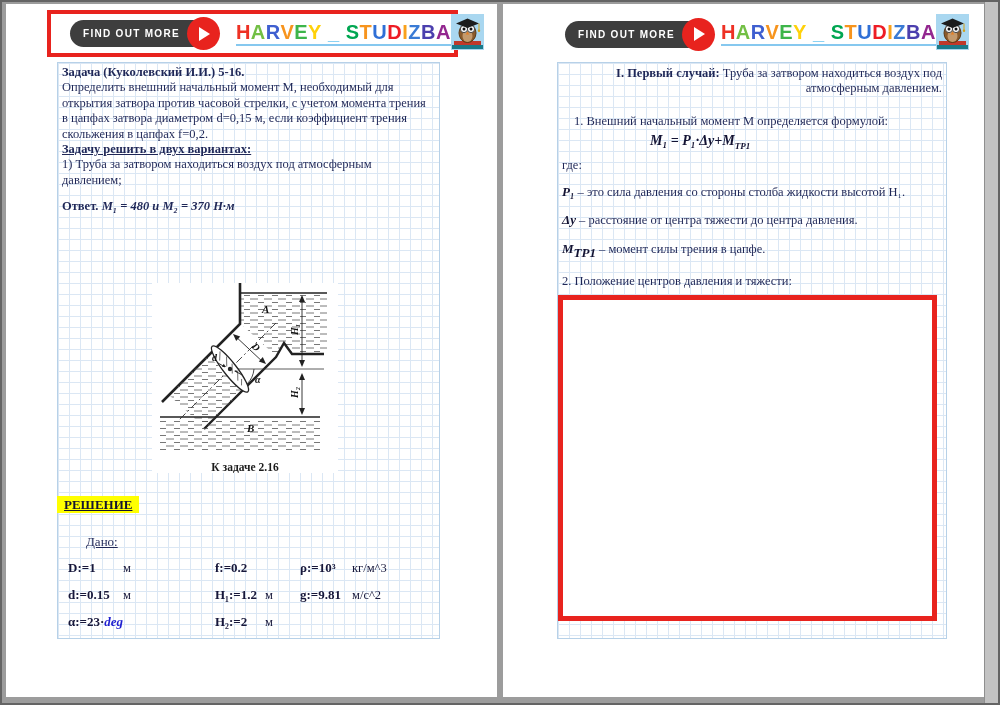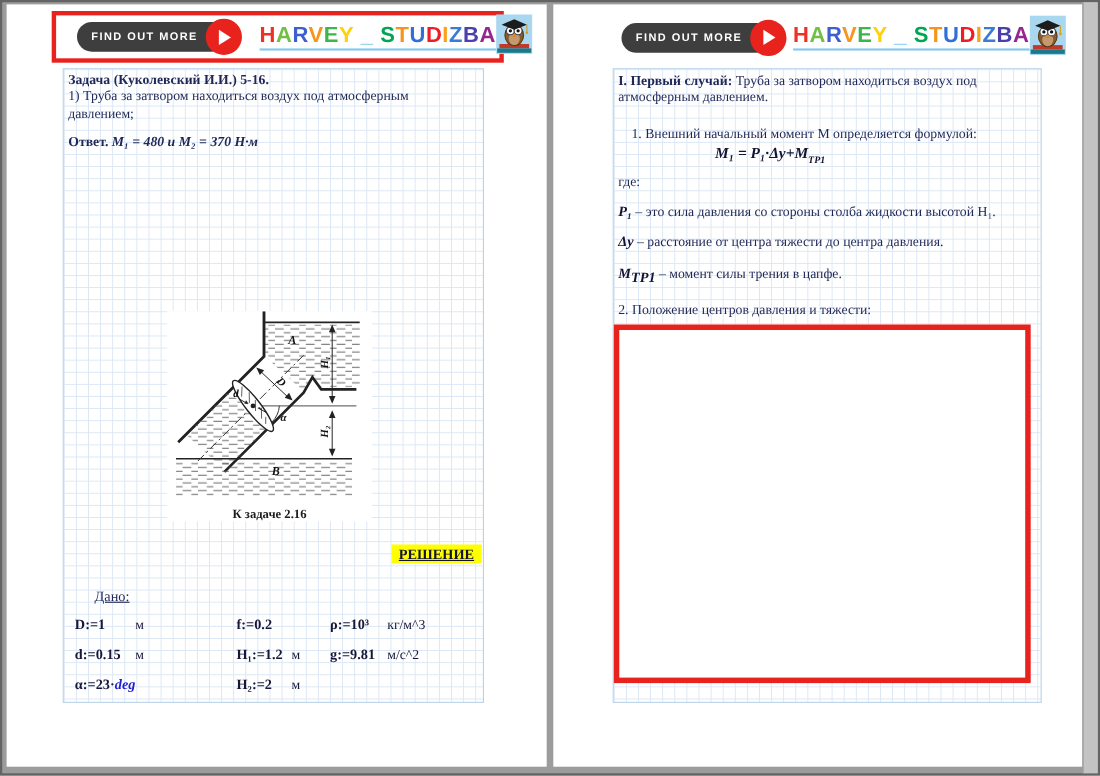--- a/index.html
+++ b/index.html
@@ -41,30 +41,30 @@
   .flow{position:absolute;color:#1f2757;font-size:12.5px;line-height:15.4px;}
   .p1-flow{left:56px;top:61px;width:372px;}
   .b{font-weight:bold;}
   .u{text-decoration:underline;}
   .answer-row{margin-top:11px;}
   .math{font-family:"Liberation Serif","DejaVu Serif",serif;font-style:italic;font-weight:bold;}
 
   .fig{position:absolute;left:146px;top:279px;width:186px;background:#fff;text-align:center;}
   .fig-caption{font-size:11.5px;font-weight:bold;color:#1c1c1c;margin-top:2px;}
 
-  .solution-wrap{position:absolute;left:51px;top:491px;width:381px;text-align:right;}
+  .solution-wrap{position:absolute;left:51px;top:491px;width:381px;text-align:left;}
   .solution-hl{background:#ffff00;color:#141430;font-weight:bold;text-decoration:underline;
                font-size:13px;padding:1px 7px;}
   .dano{position:absolute;left:69px;top:530px;color:#1f2757;font-size:13px;text-decoration:underline;margin-left:11px;}
   .mc{position:absolute;color:#17173a;font-size:13px;font-weight:bold;white-space:nowrap;}
   .mc-unit{position:absolute;color:#17173a;font-size:12.5px;white-space:nowrap;}
   .deg{color:#1f1fd0;font-style:italic;}
 
   
-  .p2-block{position:absolute;color:#1f2757;font-size:12.5px;line-height:15.4px;}
+  .p2-block{position:absolute;color:#1f2757;font-size:12.5px;line-height:15.4px;text-align:right;}
   .formula{font-size:14px;color:#131333;}
   .formula sub,.sym sub{font-size:9px;}
   .sym{font-family:"Liberation Serif","DejaVu Serif",serif;font-style:italic;font-weight:bold;
        color:#131333;font-size:13px;}
   .redbox{position:absolute;left:55px;top:291px;width:379px;height:326px;box-sizing:border-box;
           border:5px solid #e8231e;background:#fff;}
 </style>
 </head>
 <body>
 
@@ -95,20 +95,22 @@
           <polygon points="16.5,17.5 14.8,20.5 18.2,20.5" fill="#e67e22"></polygon>
           <polygon points="5,9.5 16.5,4.5 28,9.5 16.5,14" fill="#1c1c1c"></polygon>
           <line x1="28" y1="9.5" x2="28" y2="16" stroke="#d4a017"></line>
           <circle cx="28" cy="16.8" r="1.2" fill="#d4a017"></circle>
         </svg>
       </div>
     </div>
 
     <div class="flow p1-flow">
       <div class="b">Задача (Куколевский И.И.) 5-16.</div>
+      <div>Определить внешний начальный момент М, необходимый для открытия затвора против часовой стрелки, с учетом момента трения в цапфах затвора диаметром d=0,15 м, если коэффициент трения скольжения в цапфах f=0,2.</div>
+      <div class="b u">Задачу решить в двух вариантах:</div>
       <div>1) Труба за затвором находиться воздух под атмосферным давлением;</div>
       <div class="answer-row">
         <span class="b">Ответ.</span>
         <span class="math">M₁ = 480  и  M₂ = 370  Н·м</span>
       </div>
     </div>
 
     <div class="fig">
       <svg width="186" height="172" viewBox="0 0 186 172">
         <defs>

